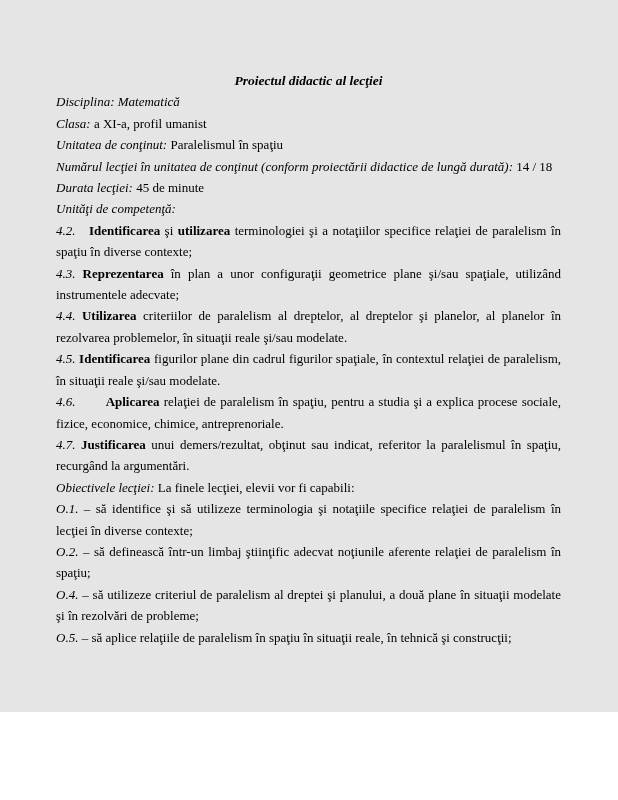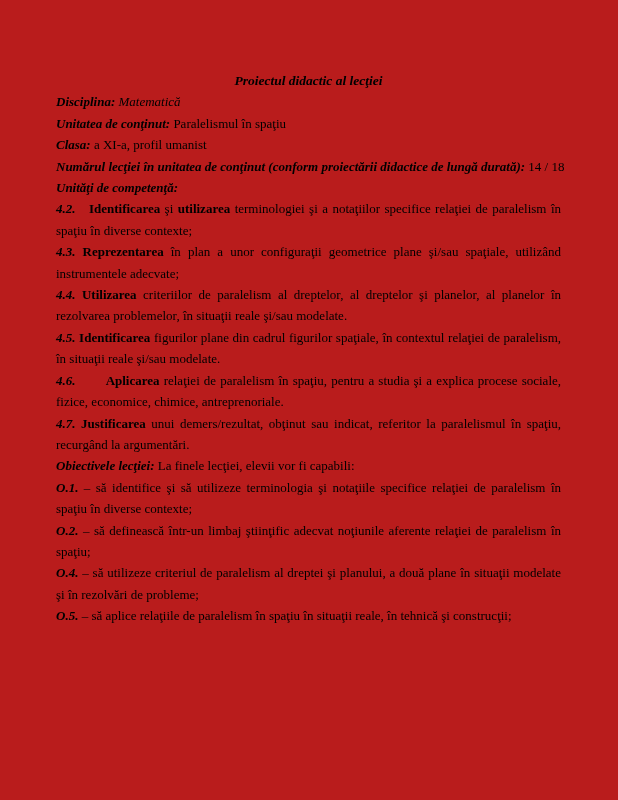--- a/index.html
+++ b/index.html
@@ -11,44 +11,44 @@
   body {
     width: 618px;
     height: 800px;
     color: #000000;
     font-family: "Liberation Serif", "DejaVu Serif", serif;
     font-size: 13px;
   }
   .page {
     box-sizing: border-box;
     width: 618px;
-    height: 800px;
+    height: 712px;
     padding: 70px 57px 4px 56px;
-    background: #b91c1c;
+    background: #e5e5e5;
   }
   .title {
     margin: 0;
     font-size: 13.5px;
     font-weight: bold;
     font-style: italic;
     text-align: center;
     line-height: 21.4px;
   }
   .line {
     margin: 0;
     line-height: 21.4px;
   }
   .meta {
     white-space: nowrap;
   }
   .para {
     text-align: justify;
   }
   .bi {
-    font-weight: bold;
+    font-weight: normal;
     font-style: italic;
   }
   .italic {
     font-style: italic;
     text-align: right;
   }
   .b {
     font-weight: bold;
   }
   .tab1 { margin-right: 9px; }
@@ -56,26 +56,27 @@
 </style>
 </head>
 <body>
 
 <div class="page">
   <h1 class="title">Proiectul didactic al lecţiei</h1>
 
   <div>
   <p class="line meta"><span class="bi">Disciplina:</span> <span class="italic">Matematică</span></p>
 
+  <p class="line meta"><span class="bi">Clasa:</span> <span>a XI-a, profil umanist</span></p>
+
   <p class="line meta"><span class="bi">Unitatea de conţinut:</span> <span>Paralelismul în spaţiu</span></p>
-
-  <p class="line meta"><span class="bi">Clasa:</span> <span>a XI-a, profil umanist</span></p>
 
   <p class="line meta"><span class="bi">Numărul lecţiei în unitatea de conţinut (conform proiectării didactice de lungă durată):</span> <span>14 / 18</span></p>
 
+  <p class="line meta"><span class="bi">Durata lecţiei:</span> <span>45 de minute</span></p>
 
 </div>
 
   <p class="line bi">Unităţi de competenţă:</p>
 
   <div>
 
   <p class="line para"><span class="bi tab1">4.2.</span> <span><span class="b">Identificarea</span><span> şi </span><span class="b">utilizarea</span><span> terminologiei şi a notaţiilor specifice relaţiei de paralelism în spaţiu în diverse contexte;</span></span></p>
 
   <p class="line para"><span class="bi">4.3.</span> <span><span class="b">Reprezentarea</span><span> în plan a unor configuraţii geometrice plane şi/sau spaţiale, utilizând instrumentele adecvate;</span></span></p>
@@ -85,21 +86,21 @@
   <p class="line para"><span class="bi">4.5.</span> <span><span class="b">Identificarea</span><span> figurilor plane din cadrul figurilor spaţiale, în contextul relaţiei de paralelism, în situaţii reale şi/sau modelate.</span></span></p>
 
   <p class="line para"><span class="bi tab2">4.6.</span> <span><span class="b">Aplicarea</span><span> relaţiei de paralelism în spaţiu, pentru a studia şi a explica procese sociale, fizice, economice, chimice, antreprenoriale.</span></span></p>
 
   <p class="line para"><span class="bi">4.7.</span> <span><span class="b">Justificarea</span><span> unui demers/rezultat, obţinut sau indicat, referitor la paralelismul în spaţiu, recurgând la argumentări.</span></span></p>
 </div>
 
   <p class="line"><span class="bi">Obiectivele lecţiei:</span> <span>La finele lecţiei, elevii vor fi capabili:</span></p>
 
   <div>
-  <p class="line para"><span class="bi">O.1.</span> <span>– să identifice şi să utilizeze terminologia şi notaţiile specifice relaţiei de paralelism în spaţiu în diverse contexte;</span></p>
+  <p class="line para"><span class="bi">O.1.</span> <span>– să identifice şi să utilizeze terminologia şi notaţiile specifice relaţiei de paralelism în lecţiei în diverse contexte;</span></p>
 
   <p class="line para"><span class="bi">O.2.</span> <span>– să definească într-un limbaj ştiinţific adecvat noţiunile aferente relaţiei de paralelism în spaţiu;</span></p>
 
 
   <p class="line para"><span class="bi">O.4.</span> <span>– să utilizeze criteriul de paralelism al dreptei şi planului, a două plane în situaţii modelate şi în rezolvări de probleme;</span></p>
 
   <p class="line para"><span class="bi">O.5.</span> <span>– să aplice relaţiile de paralelism în spaţiu în situaţii reale, în tehnică şi construcţii;</span></p>
 </div>
 </div>
 

